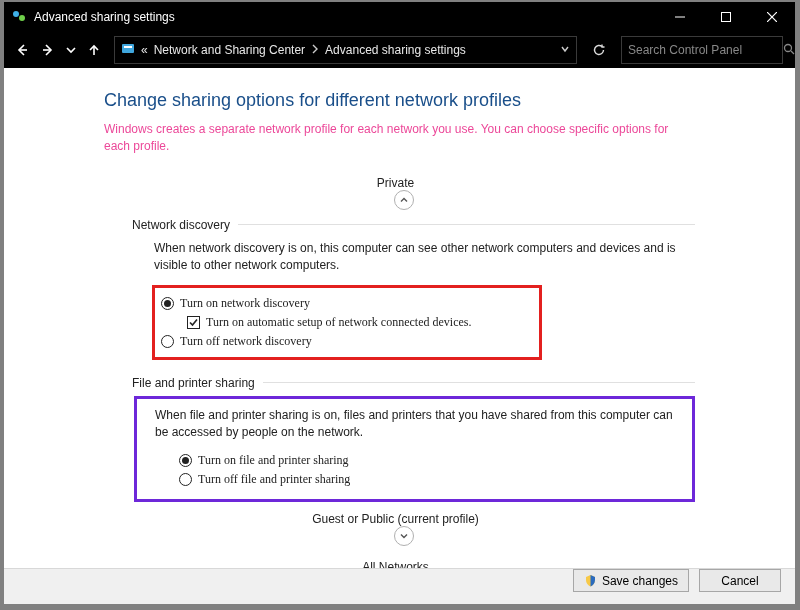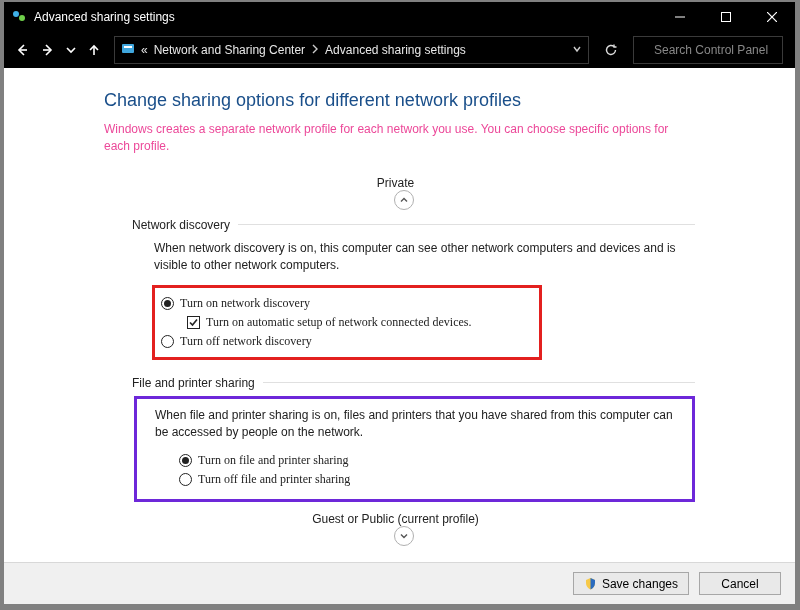--- a/index.html
+++ b/index.html
@@ -64,24 +64,24 @@
   }
   .addressbar .sep { color:#888; }
   .addr-spacer { flex:1; }
   .refresh-box {
     width:28px; height:28px;
     display:flex; align-items:center; justify-content:center;
     color:#dcdcdc;
     margin-left:6px;
   }
   .searchbox {
-    width:150px; height:28px;
+    width:162px; height:28px;
     border:1px solid #3a3a3a;
     display:flex; align-items:center;
-    padding:0 20px;
+    padding:0 6px;
     color:#888;
     margin-left:6px; margin-right:6px;
   }
   .searchbox input {
     flex:1; background:transparent; border:none; outline:none;
     color:#ccc; font-size:12px;
     font-family:inherit;
   }
   .searchbox input::placeholder { color:#888; }
   .searchbox .mag { color:#888; }
@@ -168,24 +168,24 @@
     margin-top:4px;
   }
   .highlight2 {
     border:3px solid #6d28d9;
     padding: 8px 16px 10px 12px;
     margin: 6px 0 10px 30px;
   }
   .highlight2 .para { margin-left:6px; margin-top:0; }
   .highlight2 .radio-box { margin-left:30px; }
   .footer {
-    height:42px;
+    height:36px;
     background:#f0f0f0;
     border-top:1px solid #d8d8d8;
-    display:flex; align-items:center; justify-content:flex-end;
+    display:flex; justify-content:flex-end;
     padding:0 14px; gap:10px;
   }
   .btn {
     height:23px; min-width:82px;
     background:#e9e9e9;
     border:1px solid #a7a7a7;
     font-size:12px;
     display:flex; align-items:center; justify-content:center;
     padding:0 10px; gap:5px;
     cursor:default;

